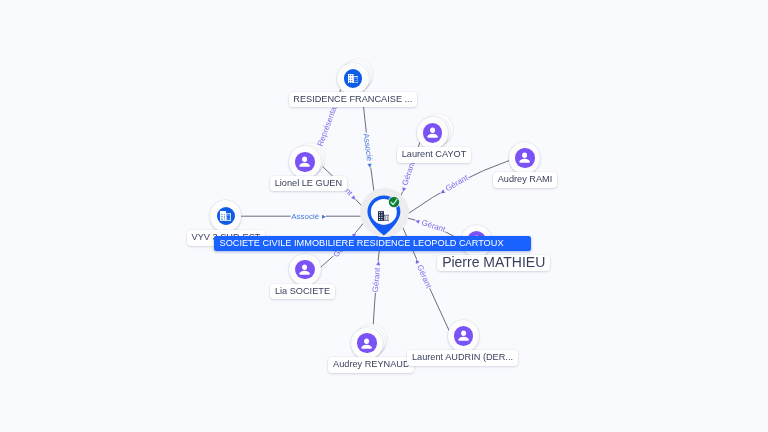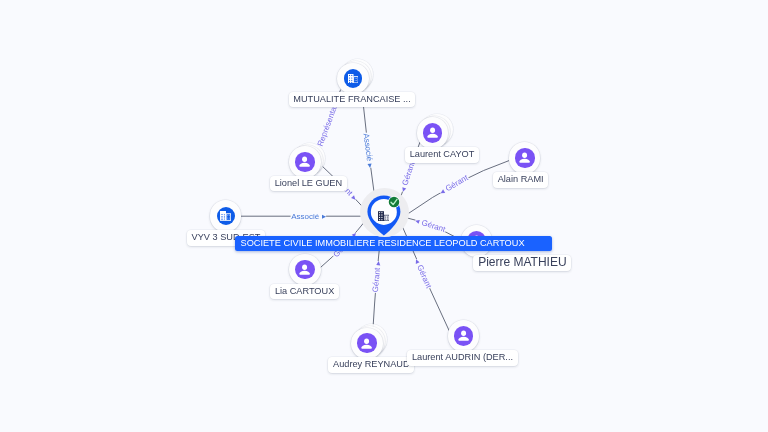--- a/index.html
+++ b/index.html
@@ -113,21 +113,21 @@
             <circle cx="8.6" cy="14.4" r="1.35" fill="#0e5ce8"></circle>
             <circle cx="3.5" cy="19.0" r="1.35" fill="#0e5ce8"></circle>
             <circle cx="8.6" cy="19.0" r="1.35" fill="#0e5ce8"></circle>
             <path d="M13.8 7.1h8.4v12.3h-8.4z" fill="#0e5ce8"></path>
             <circle cx="16.3" cy="10.5" r="1.0" fill="#fff"></circle>
             <circle cx="19.6" cy="10.5" r="1.0" fill="#fff"></circle>
             <circle cx="16.3" cy="15.3" r="1.0" fill="#fff"></circle>
             <circle cx="19.6" cy="15.3" r="1.0" fill="#fff"></circle>
           </svg>
         </div>
-        <div class="nlabel" style="font-size: 9.2px; left: 288.602px; top: 91.8px;">MUTUALITE FRANCAISE ...</div>
+        <div class="nlabel" style="font-size: 9.2px; left: 288.602px; top: 91.8px;">RESIDENCE FRANCAISE ...</div>
       </div>
       <div class="node" style="left: 0px; top: 0px;">
         <div class="disc sh2" style="height: 31.4px; width: 31.4px; left: 293.9px; top: 142.7px; opacity: 0.9;"></div>
         <div class="disc sh2" style="height: 31.4px; width: 31.4px; left: 291.6px; top: 144.5px; opacity: 1;"></div>
         <div class="disc sh1" style="height: 31.4px; width: 31.4px; left: 289.3px; top: 146.3px;"></div>
         <div class="inner" style="height: 19.5px; width: 19.5px; left: 295.25px; top: 152.25px; background: rgb(122, 82, 245);">
           <svg viewBox="0 0 24 24" width="17.2" height="17.2">
             <ellipse cx="12" cy="8.75" rx="3.45" ry="3.8" fill="#fff"></ellipse>
             <path d="M12 13.6c-4.35 0-7.05 2.3-7.45 4.35-.12.62.37 1.15 1.0 1.15h12.9c.63 0 1.12-.53 1.0-1.15-.4-2.05-3.1-4.35-7.45-4.35z" fill="#fff"></path>
           </svg>
@@ -137,31 +137,31 @@
       <div class="node" style="left: 0px; top: 0px;">
         <div class="disc sh2" style="height: 31.4px; width: 31.4px; left: 421.4px; top: 113.7px; opacity: 0.9;"></div>
         <div class="disc sh2" style="height: 31.4px; width: 31.4px; left: 419.1px; top: 115.5px; opacity: 1;"></div>
         <div class="disc sh1" style="height: 31.4px; width: 31.4px; left: 416.8px; top: 117.3px;"></div>
         <div class="inner" style="height: 19.5px; width: 19.5px; left: 422.75px; top: 123.25px; background: rgb(122, 82, 245);">
           <svg viewBox="0 0 24 24" width="17.2" height="17.2">
             <ellipse cx="12" cy="8.75" rx="3.45" ry="3.8" fill="#fff"></ellipse>
             <path d="M12 13.6c-4.35 0-7.05 2.3-7.45 4.35-.12.62.37 1.15 1.0 1.15h12.9c.63 0 1.12-.53 1.0-1.15-.4-2.05-3.1-4.35-7.45-4.35z" fill="#fff"></path>
           </svg>
         </div>
-        <div class="nlabel" style="font-size: 9.2px; left: 396.969px; top: 147px; margin-left: 8px;">Laurent CAYOT</div>
+        <div class="nlabel" style="font-size: 9.2px; left: 396.969px; top: 147px;">Laurent CAYOT</div>
       </div>
       <div class="node" style="left: 0px; top: 0px;">
         <div class="disc sh1" style="height: 31.4px; width: 31.4px; left: 509.1px; top: 142.3px;"></div>
         <div class="inner" style="height: 19.5px; width: 19.5px; left: 515.05px; top: 148.25px; background: rgb(122, 82, 245);">
           <svg viewBox="0 0 24 24" width="17.2" height="17.2">
             <ellipse cx="12" cy="8.75" rx="3.45" ry="3.8" fill="#fff"></ellipse>
             <path d="M12 13.6c-4.35 0-7.05 2.3-7.45 4.35-.12.62.37 1.15 1.0 1.15h12.9c.63 0 1.12-.53 1.0-1.15-.4-2.05-3.1-4.35-7.45-4.35z" fill="#fff"></path>
           </svg>
         </div>
-        <div class="nlabel" style="font-size: 9.2px; left: 492.992px; top: 172px;">Alain RAMI</div>
+        <div class="nlabel" style="font-size: 9.2px; left: 492.992px; top: 172px;">Audrey RAMI</div>
       </div>
       <div class="node" style="left: 0px; top: 0px;">
         <div class="disc sh1" style="height: 31.4px; width: 31.4px; left: 210.1px; top: 200.3px;"></div>
         <div class="inner" style="height: 18.4px; width: 18.4px; left: 216.6px; top: 206.8px; background: rgb(14, 92, 232);">
           <svg viewBox="0 0 24 21.4" width="11" height="9.8">
             <path d="M0 0h13.1v21.4h-13.1z" fill="#fff"></path>
             <path d="M12.4 5.0h11.6v16.4h-11.6z" fill="#fff"></path>
             <rect x="1.9" y="7.4" width="5.0" height="1.5" rx=".75" fill="#0e5ce8"></rect>
             <rect x="1.9" y="12.1" width="5.0" height="1.5" rx=".75" fill="#0e5ce8"></rect>
             <rect x="1.9" y="16.8" width="5.0" height="1.5" rx=".75" fill="#0e5ce8"></rect>
@@ -178,31 +178,31 @@
         <div class="nlabel" style="font-size: 9.2px; left: 186.844px; top: 230px;">VYV 3 SUD-EST</div>
       </div>
       <div class="node" style="left: 0px; top: 0px;">
         <div class="disc sh1" style="height: 31.4px; width: 31.4px; left: 460.8px; top: 225.3px;"></div>
         <div class="inner" style="height: 19.5px; width: 19.5px; left: 466.75px; top: 231.25px; background: rgb(122, 82, 245);">
           <svg viewBox="0 0 24 24" width="17.2" height="17.2">
             <ellipse cx="12" cy="8.75" rx="3.45" ry="3.8" fill="#fff"></ellipse>
             <path d="M12 13.6c-4.35 0-7.05 2.3-7.45 4.35-.12.62.37 1.15 1.0 1.15h12.9c.63 0 1.12-.53 1.0-1.15-.4-2.05-3.1-4.35-7.45-4.35z" fill="#fff"></path>
           </svg>
         </div>
-        <div class="nlabel" style="font-size: 12px; left: 437.445px; top: 255px; margin-left: 36px;">Pierre MATHIEU</div>
+        <div class="nlabel" style="font-size: 14px; left: 437.445px; top: 255px;">Pierre MATHIEU</div>
       </div>
       <div class="node" style="left: 0px; top: 0px;">
         <div class="disc sh1" style="height: 31.4px; width: 31.4px; left: 289.3px; top: 253.8px;"></div>
         <div class="inner" style="height: 19.5px; width: 19.5px; left: 295.25px; top: 259.75px; background: rgb(122, 82, 245);">
           <svg viewBox="0 0 24 24" width="17.2" height="17.2">
             <ellipse cx="12" cy="8.75" rx="3.45" ry="3.8" fill="#fff"></ellipse>
             <path d="M12 13.6c-4.35 0-7.05 2.3-7.45 4.35-.12.62.37 1.15 1.0 1.15h12.9c.63 0 1.12-.53 1.0-1.15-.4-2.05-3.1-4.35-7.45-4.35z" fill="#fff"></path>
           </svg>
         </div>
-        <div class="nlabel" style="font-size: 9.2px; left: 270.188px; top: 283.5px;">Lia CARTOUX</div>
+        <div class="nlabel" style="font-size: 9.2px; left: 270.188px; top: 283.5px;">Lia SOCIETE</div>
       </div>
       <div class="node" style="left: 0px; top: 0px;">
         <div class="disc sh2" style="height: 31.4px; width: 31.4px; left: 355.8px; top: 323.9px; opacity: 0.9;"></div>
         <div class="disc sh2" style="height: 31.4px; width: 31.4px; left: 353.5px; top: 325.7px; opacity: 1;"></div>
         <div class="disc sh1" style="height: 31.4px; width: 31.4px; left: 351.2px; top: 327.5px;"></div>
         <div class="inner" style="height: 19.5px; width: 19.5px; left: 357.15px; top: 333.45px; background: rgb(122, 82, 245);">
           <svg viewBox="0 0 24 24" width="17.2" height="17.2">
             <ellipse cx="12" cy="8.75" rx="3.45" ry="3.8" fill="#fff"></ellipse>
             <path d="M12 13.6c-4.35 0-7.05 2.3-7.45 4.35-.12.62.37 1.15 1.0 1.15h12.9c.63 0 1.12-.53 1.0-1.15-.4-2.05-3.1-4.35-7.45-4.35z" fill="#fff"></path>
           </svg>
@@ -214,21 +214,21 @@
         <div class="inner" style="height: 19.5px; width: 19.5px; left: 453.75px; top: 326.25px; background: rgb(122, 82, 245);">
           <svg viewBox="0 0 24 24" width="17.2" height="17.2">
             <ellipse cx="12" cy="8.75" rx="3.45" ry="3.8" fill="#fff"></ellipse>
             <path d="M12 13.6c-4.35 0-7.05 2.3-7.45 4.35-.12.62.37 1.15 1.0 1.15h12.9c.63 0 1.12-.53 1.0-1.15-.4-2.05-3.1-4.35-7.45-4.35z" fill="#fff"></path>
           </svg>
         </div>
         <div class="nlabel" style="font-size: 9.2px; left: 407.258px; top: 350px;">Laurent AUDRIN (DER...</div>
       </div>
     </div>
   <div id="toplabels">
-      <div class="mainlabel" style="font-size: 9.2px; left: 235px; top: 236.3px;">SOCIETE CIVILE IMMOBILIERE RESIDENCE LEOPOLD CARTOUX</div>
+      <div class="mainlabel" style="font-size: 9.2px; left: 214px; top: 236.3px;">SOCIETE CIVILE IMMOBILIERE RESIDENCE LEOPOLD CARTOUX</div>
     </div>
 <div style="position: absolute; left: 0px; top: 0px;">
       <div class="halo" style="width:49px;height:49px;left:359.5px;top:187.5px"></div>
       <svg style="position:absolute;left:367.1px;top:195.4px;width:33.8px;height:41px">
         <path d="M16.9,0.4 C26.0,0.4 33.4,7.7 33.4,16.7 C33.4,25.3 24.1,34.8 16.9,40.6 C9.7,34.8 0.4,25.3 0.4,16.7 C0.4,7.7 7.8,0.4 16.9,0.4 Z" fill="#1258f5"></path>
         <circle cx="16.85" cy="16.9" r="13.0" fill="#fdfdff"></circle>
       </svg>
       <div style="position:absolute;left:378.1px;top:207.1px;width:11.4px;height:10.3px"><svg viewBox="0 0 24 21" width="11.4" height="10.3">
           <path d="M0 0h12.6v21h-12.6z" fill="#242c4e"></path>
           <path d="M12.0 7.7h12.0v13.3h-12.0z" fill="#242c4e"></path>

